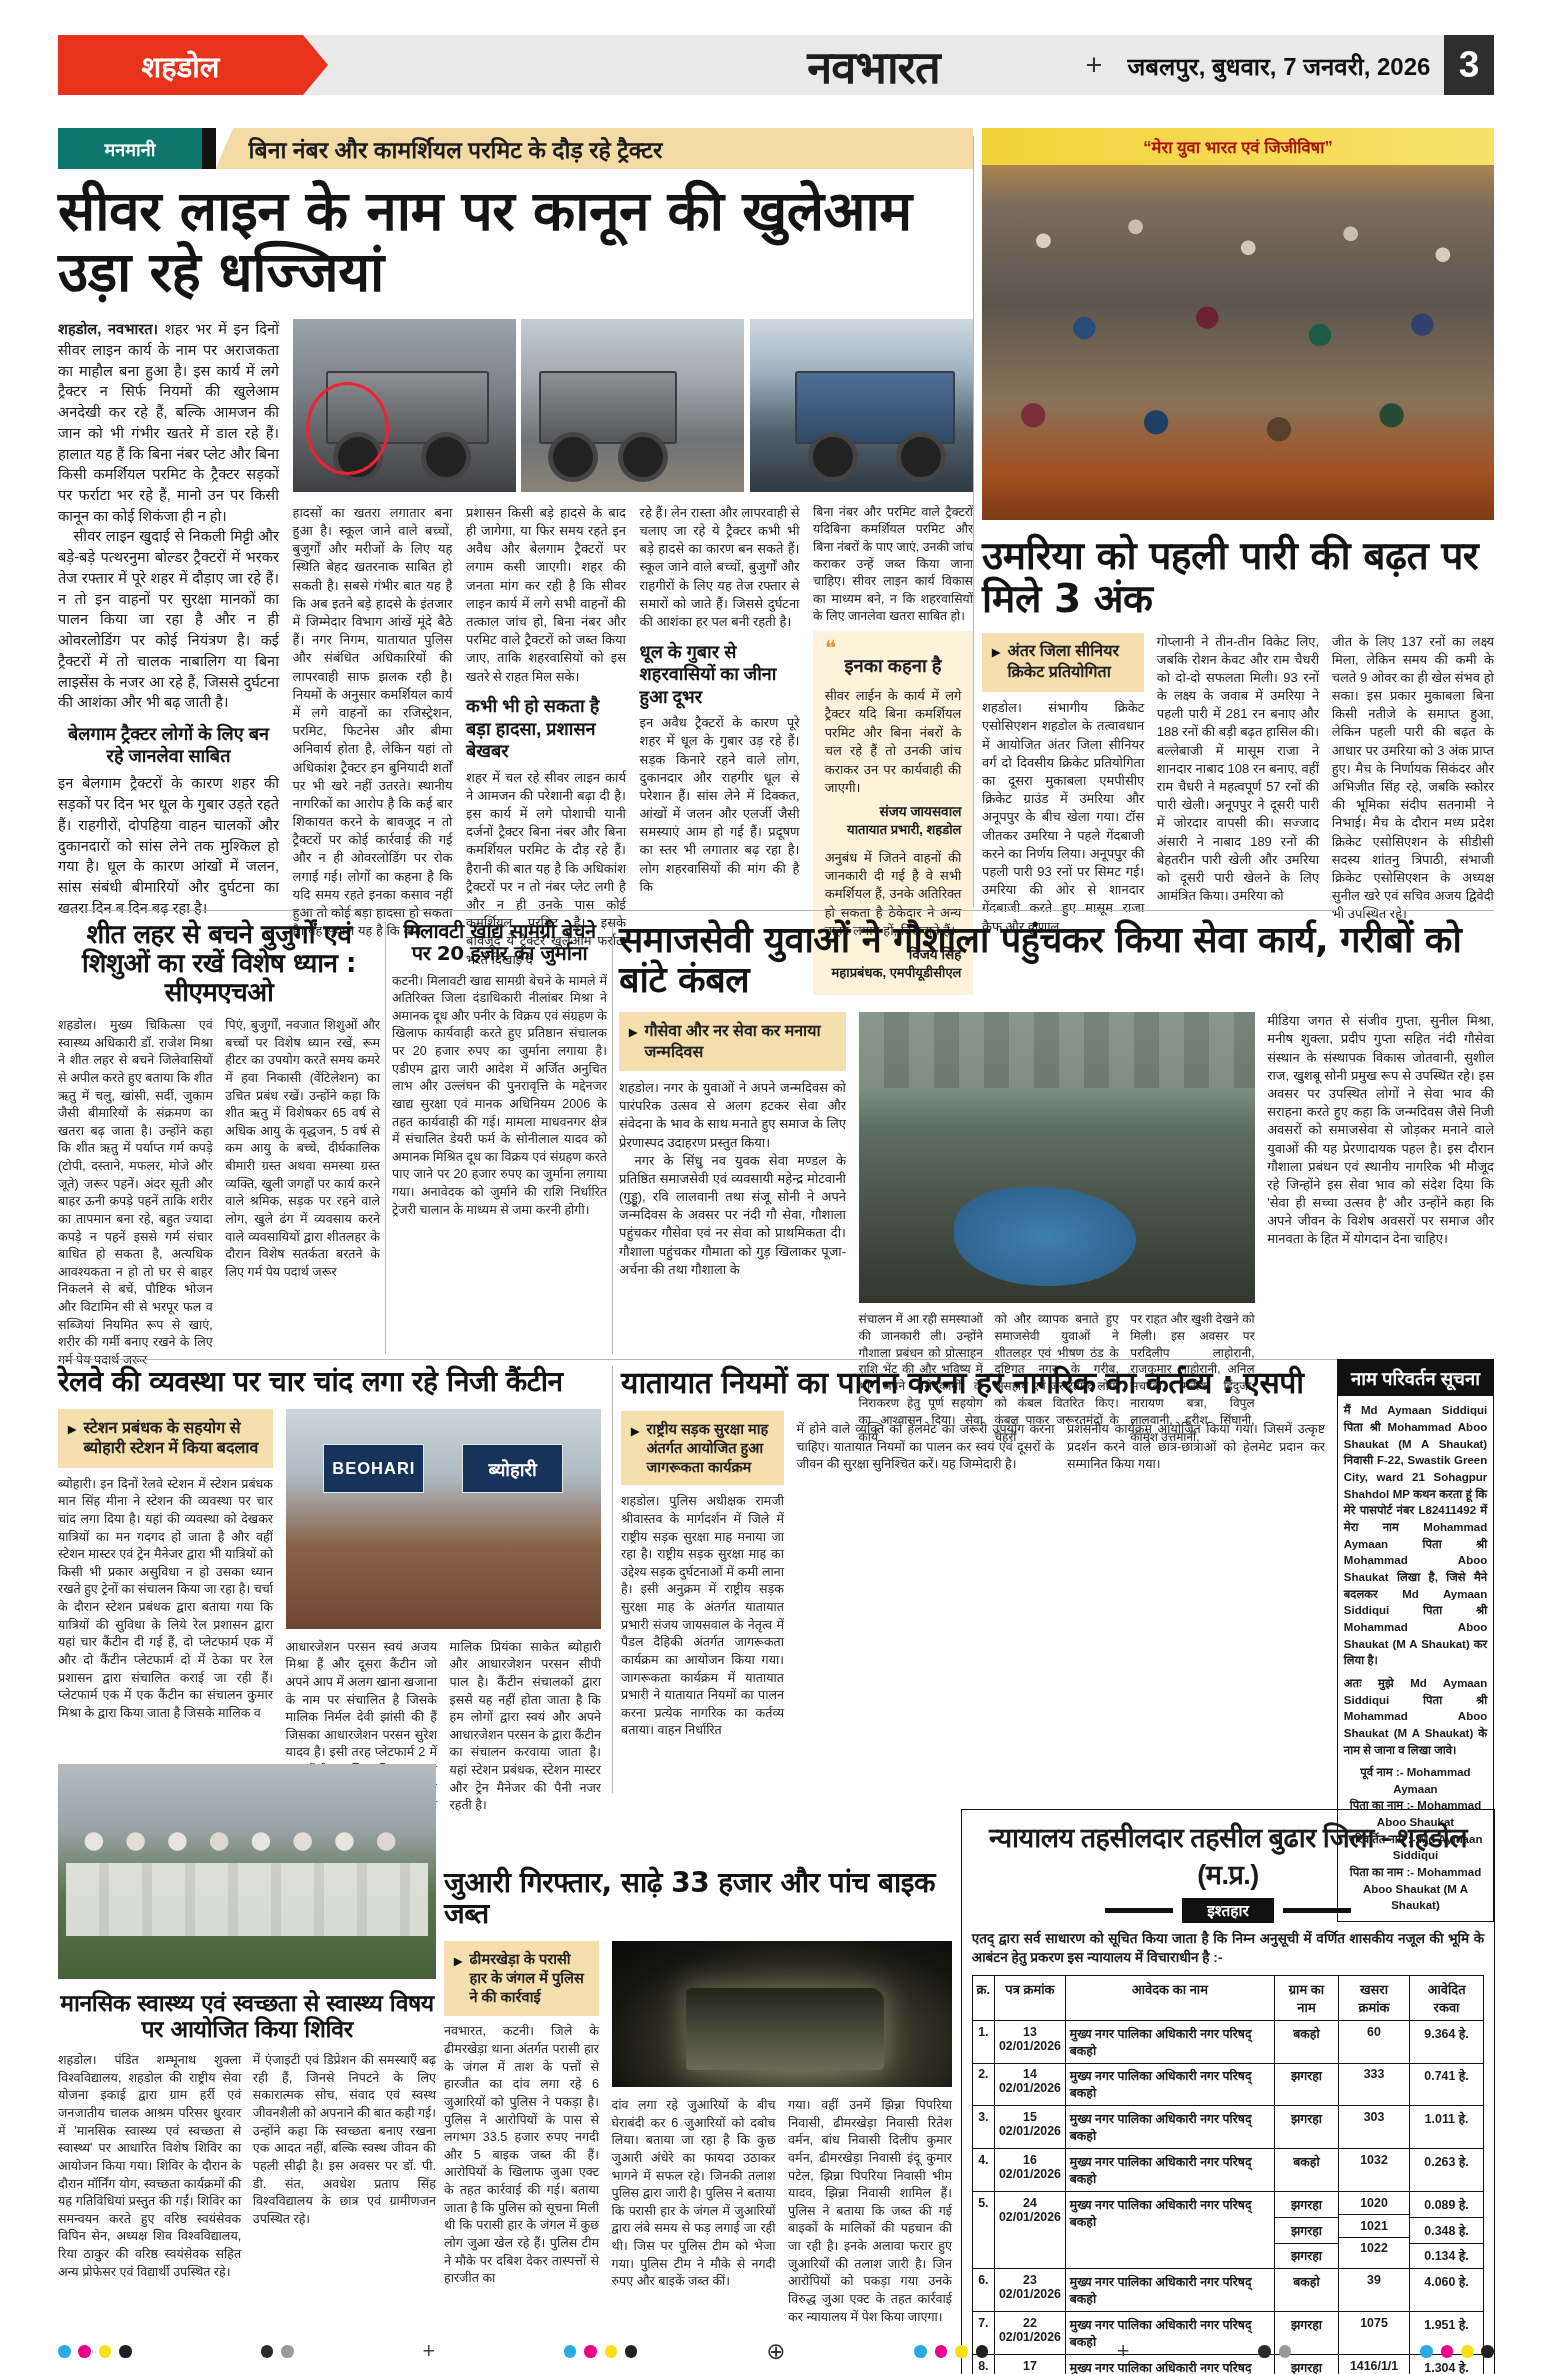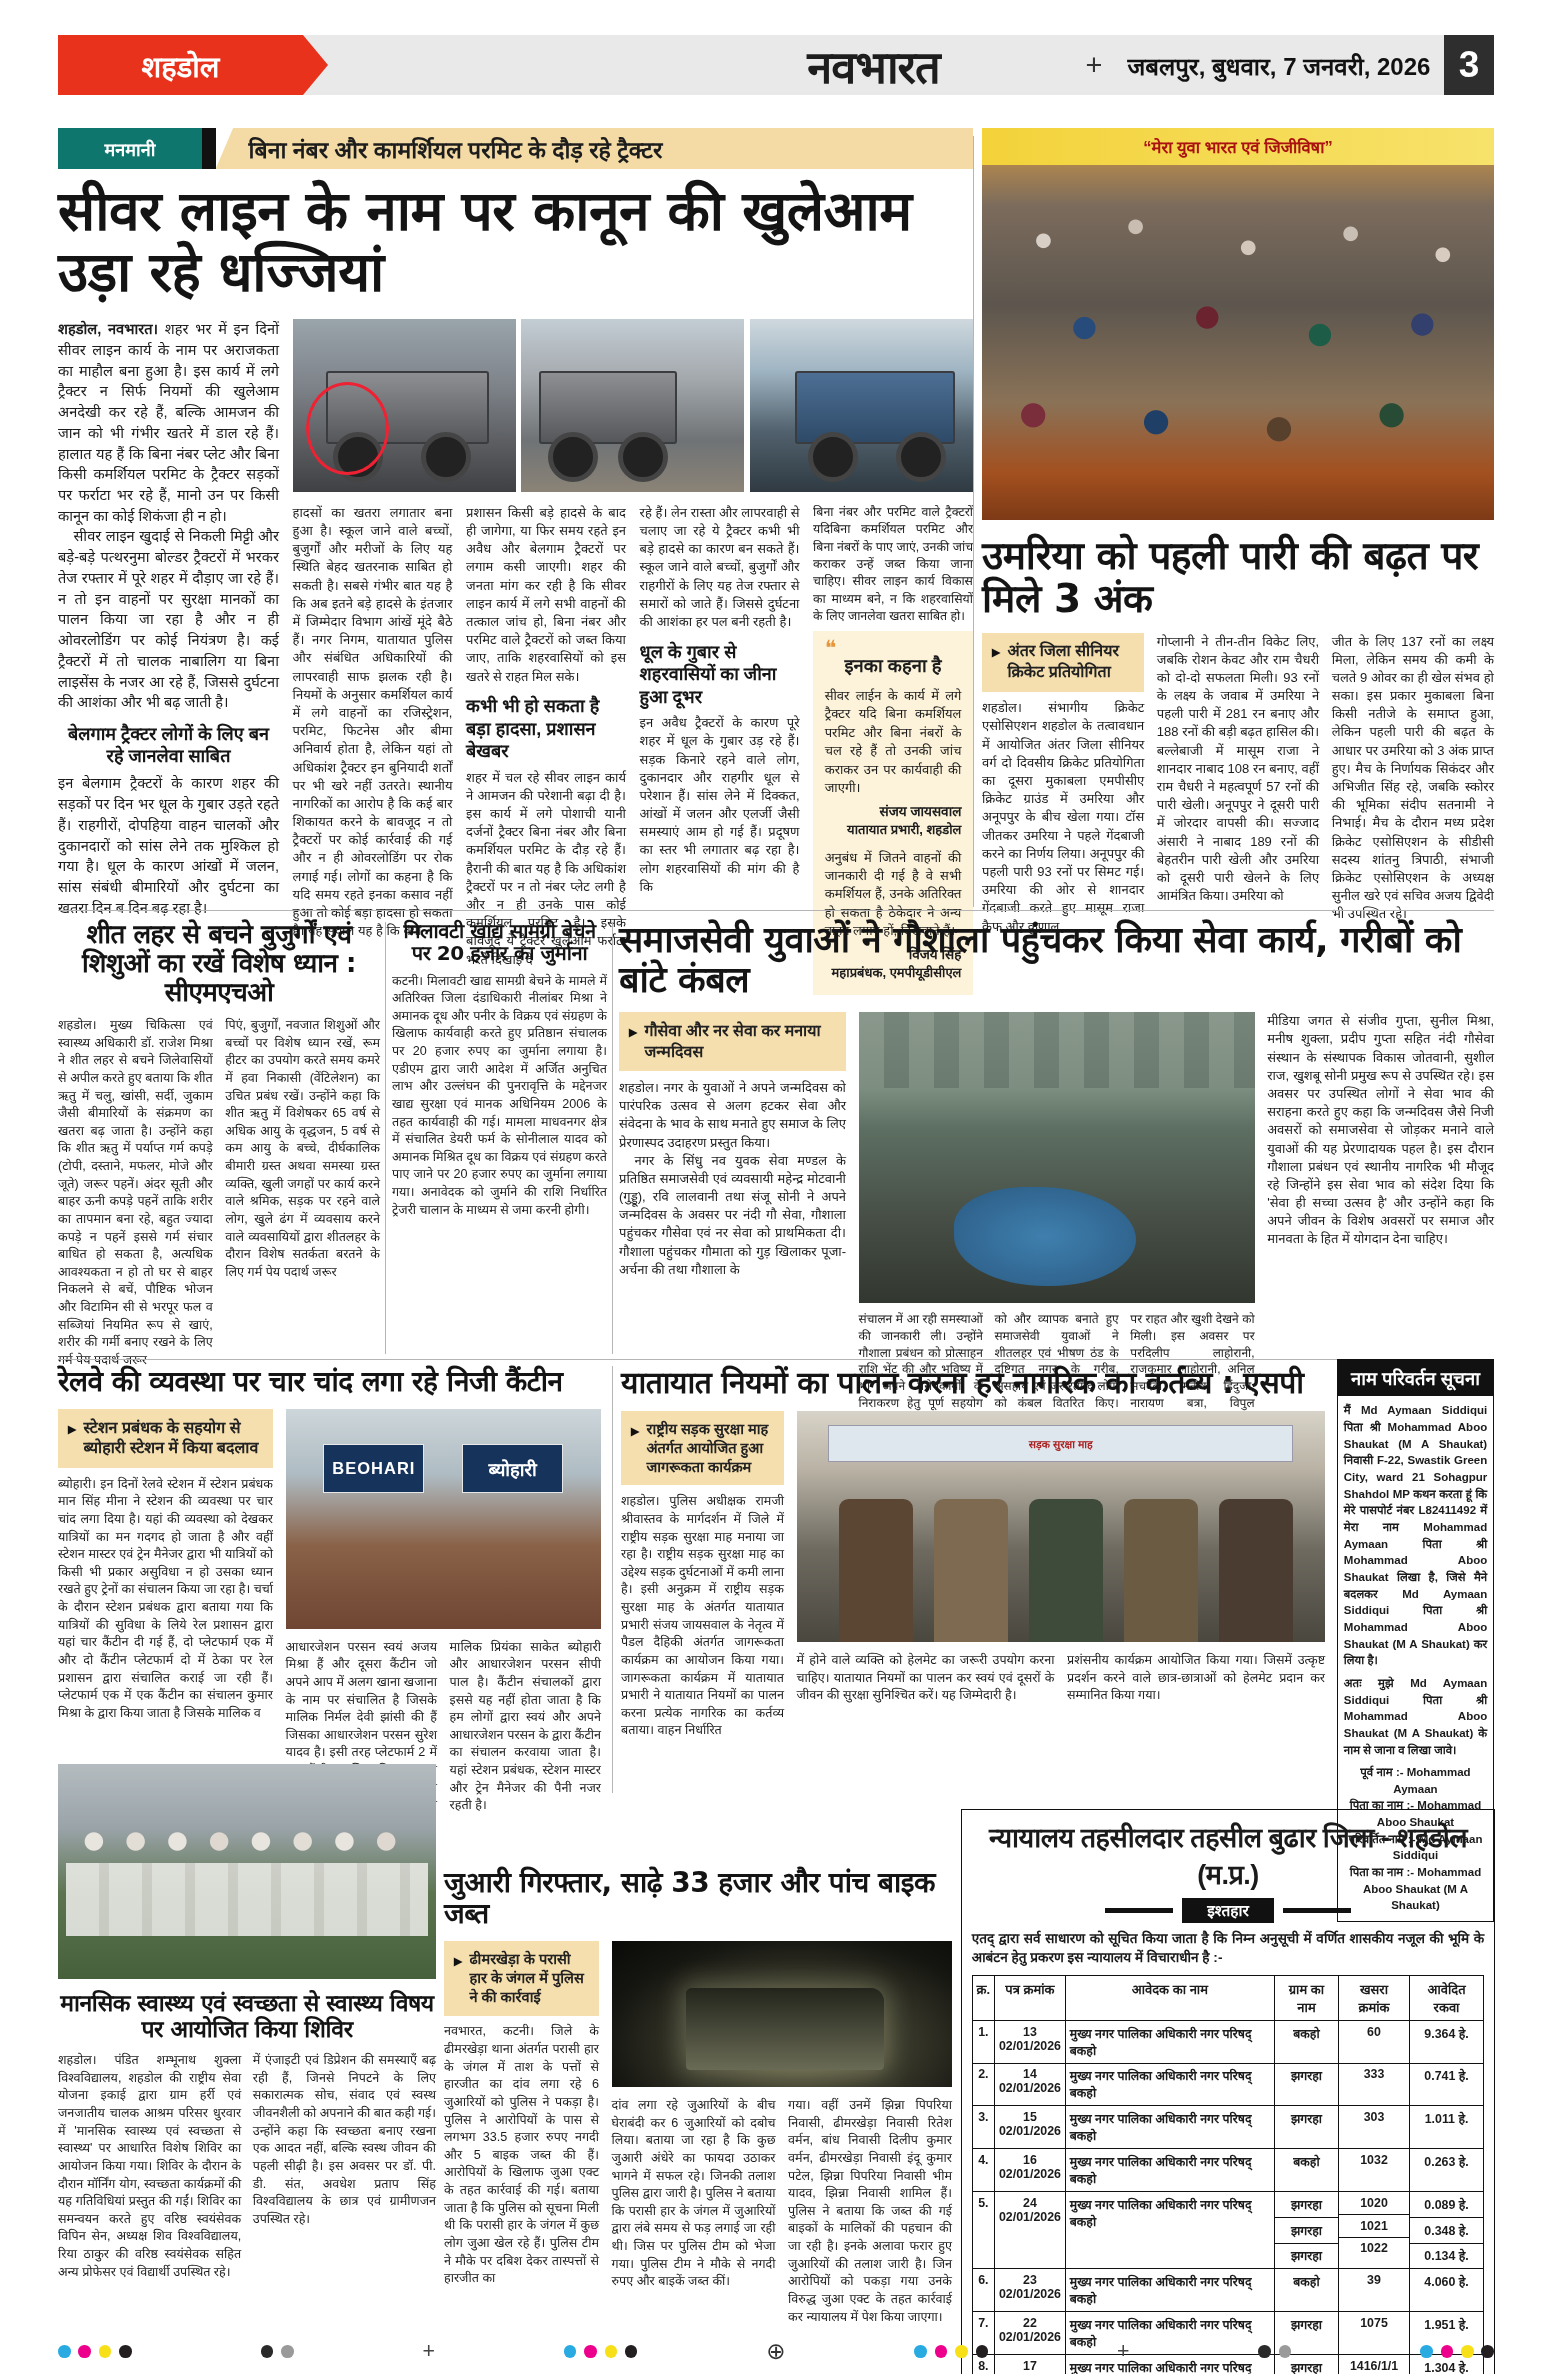--- a/index.html
+++ b/index.html
@@ -346,28 +346,20 @@
     <h2 class="headline traffic-headline">यातायात नियमों का पालन करना हर नागरिक का कर्तव्य : एसपी</h2>
     <div class="traffic-row">
       <div class="traffic-c1">
         <div class="subhead-box" style="font-size:14.6px">
           <span class="ptr">▶</span>
           <span>राष्ट्रीय सड़क सुरक्षा माह अंतर्गत आयोजित हुआ जागरूकता कार्यक्रम</span>
         </div>
         <p class="body-text" style="margin-top:7.8px; font-size:12.6px">शहडोल। पुलिस अधीक्षक रामजी श्रीवास्तव के मार्गदर्शन में जिले में राष्ट्रीय सड़क सुरक्षा माह मनाया जा रहा है। राष्ट्रीय सड़क सुरक्षा माह का उद्देश्य सड़क दुर्घटनाओं में कमी लाना है। इसी अनुक्रम में राष्ट्रीय सड़क सुरक्षा माह के अंतर्गत यातायात प्रभारी संजय जायसवाल के नेतृत्व में पैडल दैहिकी अंतर्गत जागरूकता कार्यक्रम का आयोजन किया गया। जागरूकता कार्यक्रम में यातायात प्रभारी ने यातायात नियमों का पालन करना प्रत्येक नागरिक का कर्तव्य बताया। वाहन निर्धारित</p>
       </div>
       <div class="traffic-right">
-        <div class="photo traffic-photo">
-          <div class="banner2">सड़क सुरक्षा माह</div>
-          <div class="fig" style="left:8%; background:#5a4632"></div>
-          <div class="fig" style="left:26%; background:#7e6a50"></div>
-          <div class="fig" style="left:44%; background:#3e4a3a"></div>
-          <div class="fig" style="left:62%; background:#6b5b43"></div>
-          <div class="fig" style="left:80%; background:#4a3c30"></div>
-        </div>
         <div class="traffic-cols">
           <div class="body-text">में होने वाले व्यक्ति को हेलमेट का जरूरी उपयोग करना चाहिए। यातायात नियमों का पालन कर स्वयं एवं दूसरों के जीवन की सुरक्षा सुनिश्चित करें। यह जिम्मेदारी है।</div>
           <div class="body-text">प्रशंसनीय कार्यक्रम आयोजित किया गया। जिसमें उत्कृष्ट प्रदर्शन करने वाले छात्र-छात्राओं को हेलमेट प्रदान कर सम्मानित किया गया।</div>
         </div>
       </div>
     </div>
   </div>
 
   <div class="abs name-notice">
     <div class="nn-title">नाम परिवर्तन सूचना</div>

